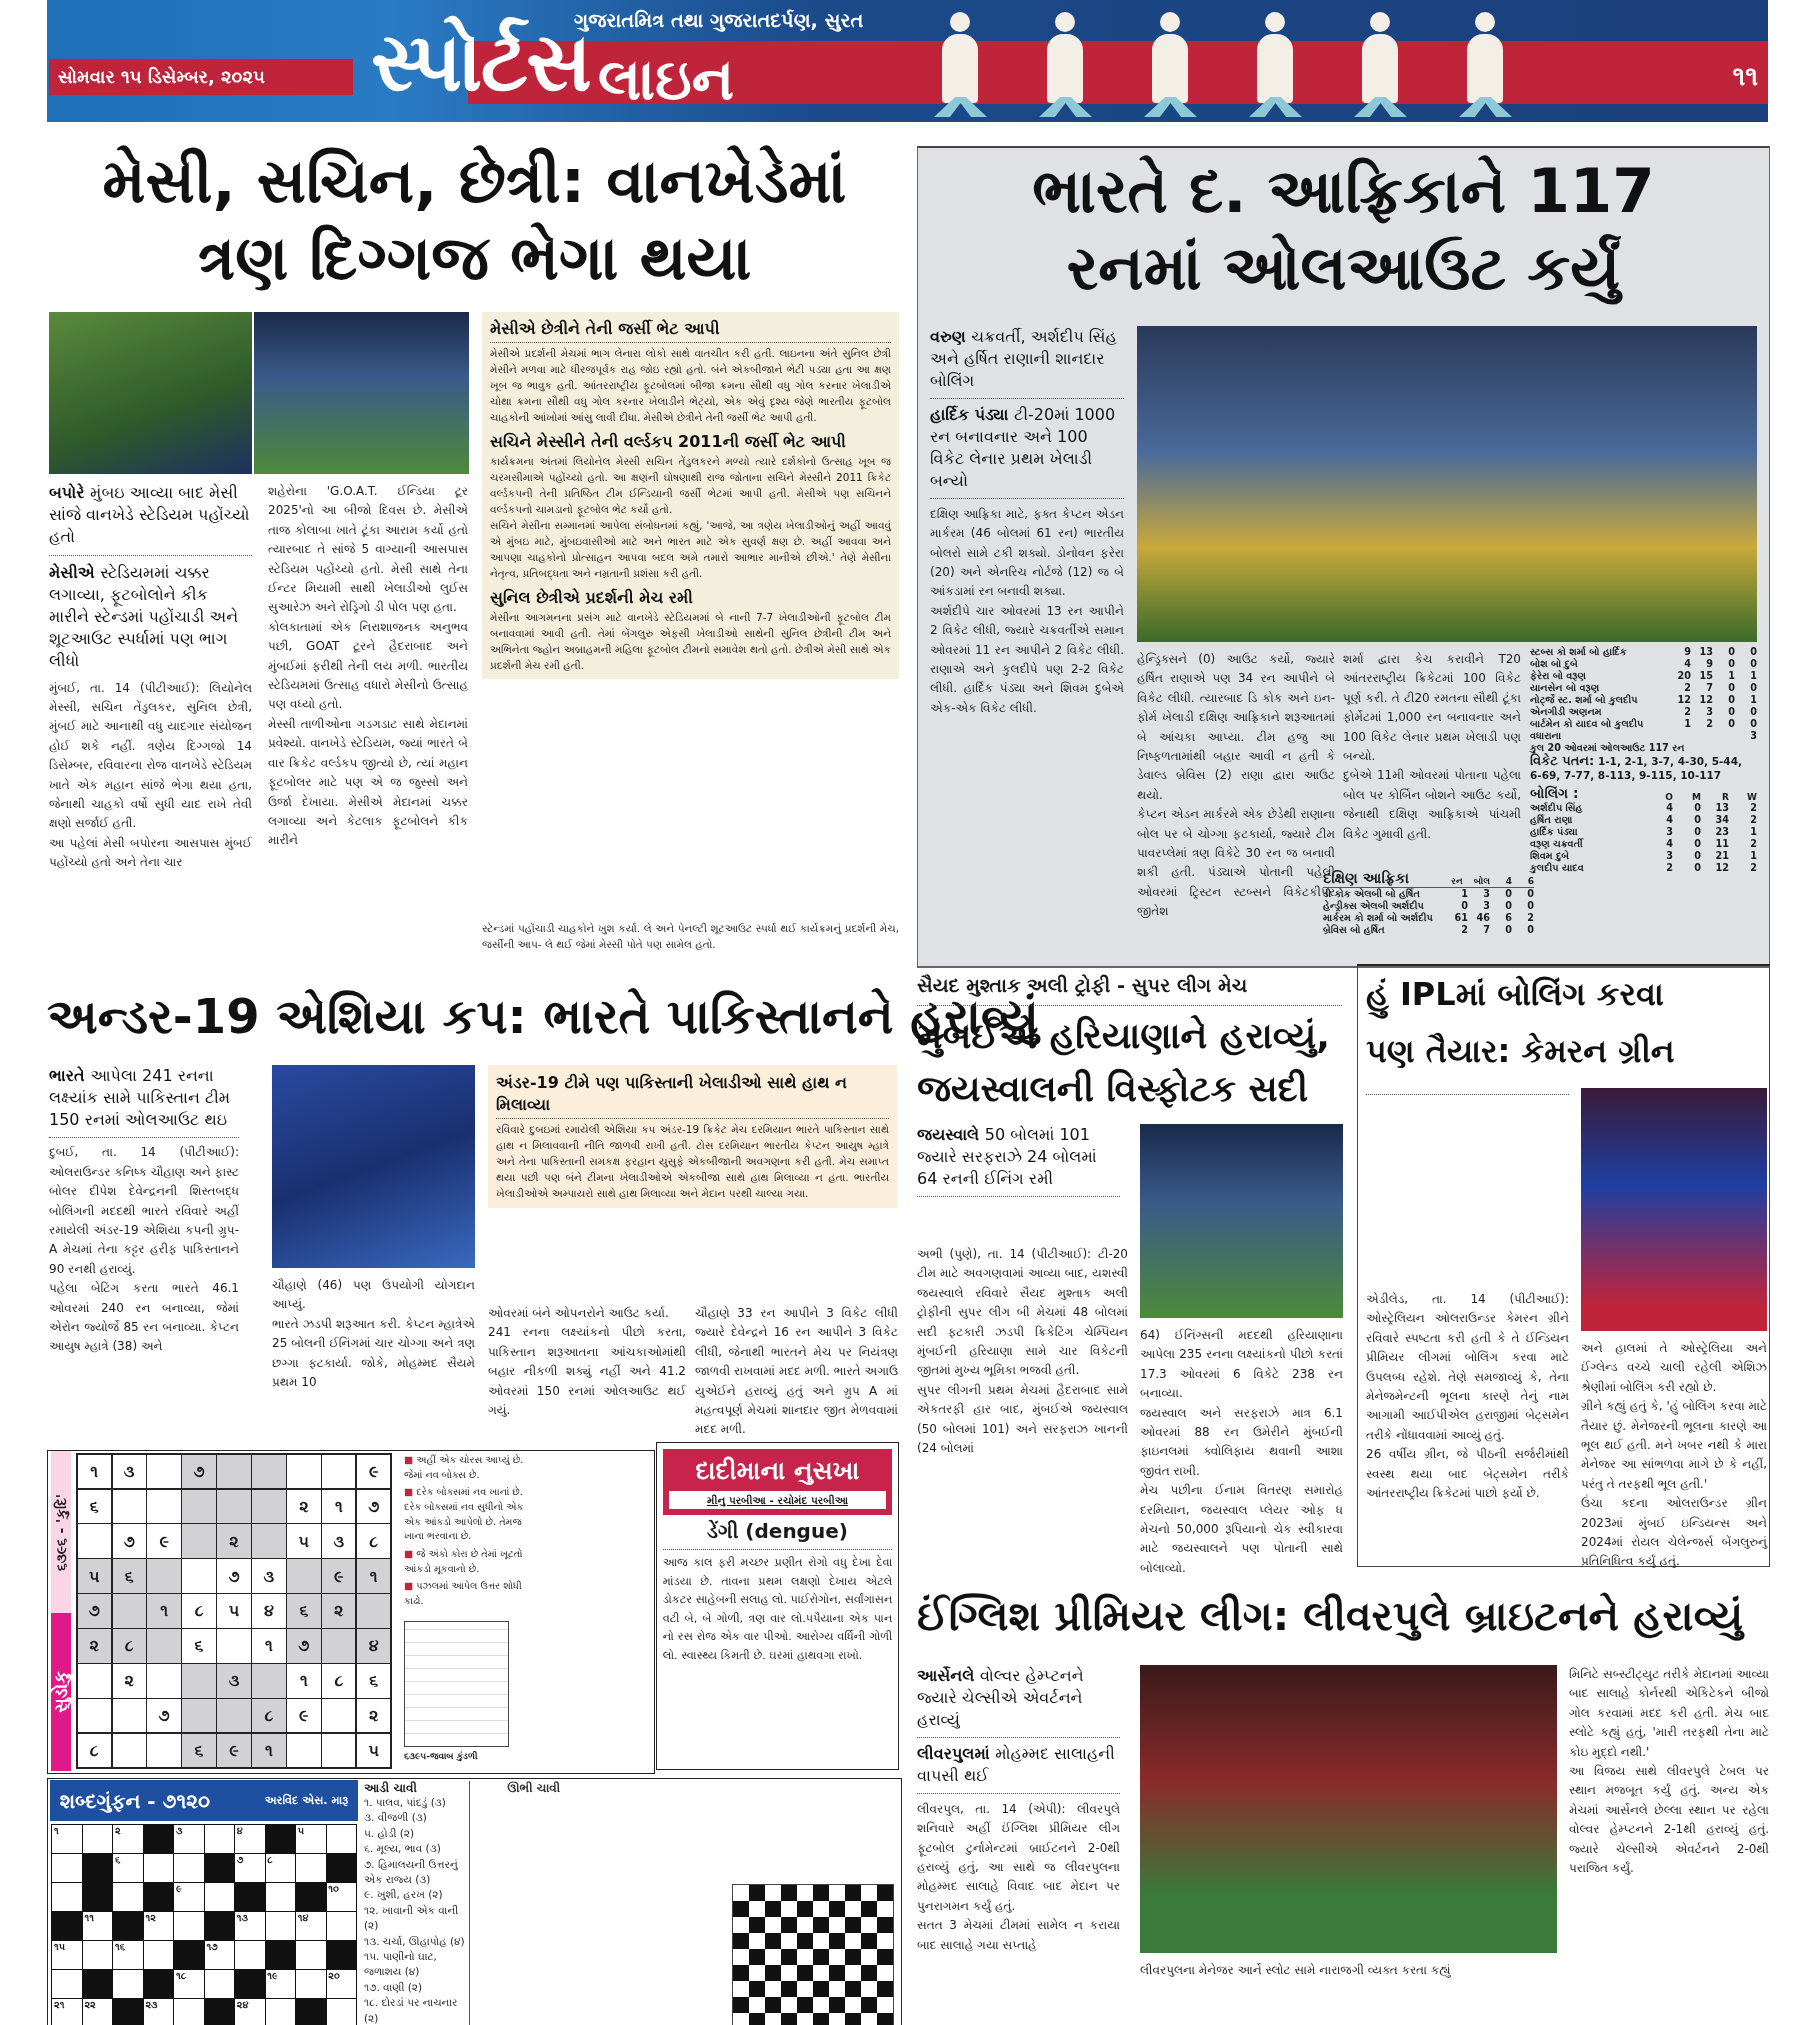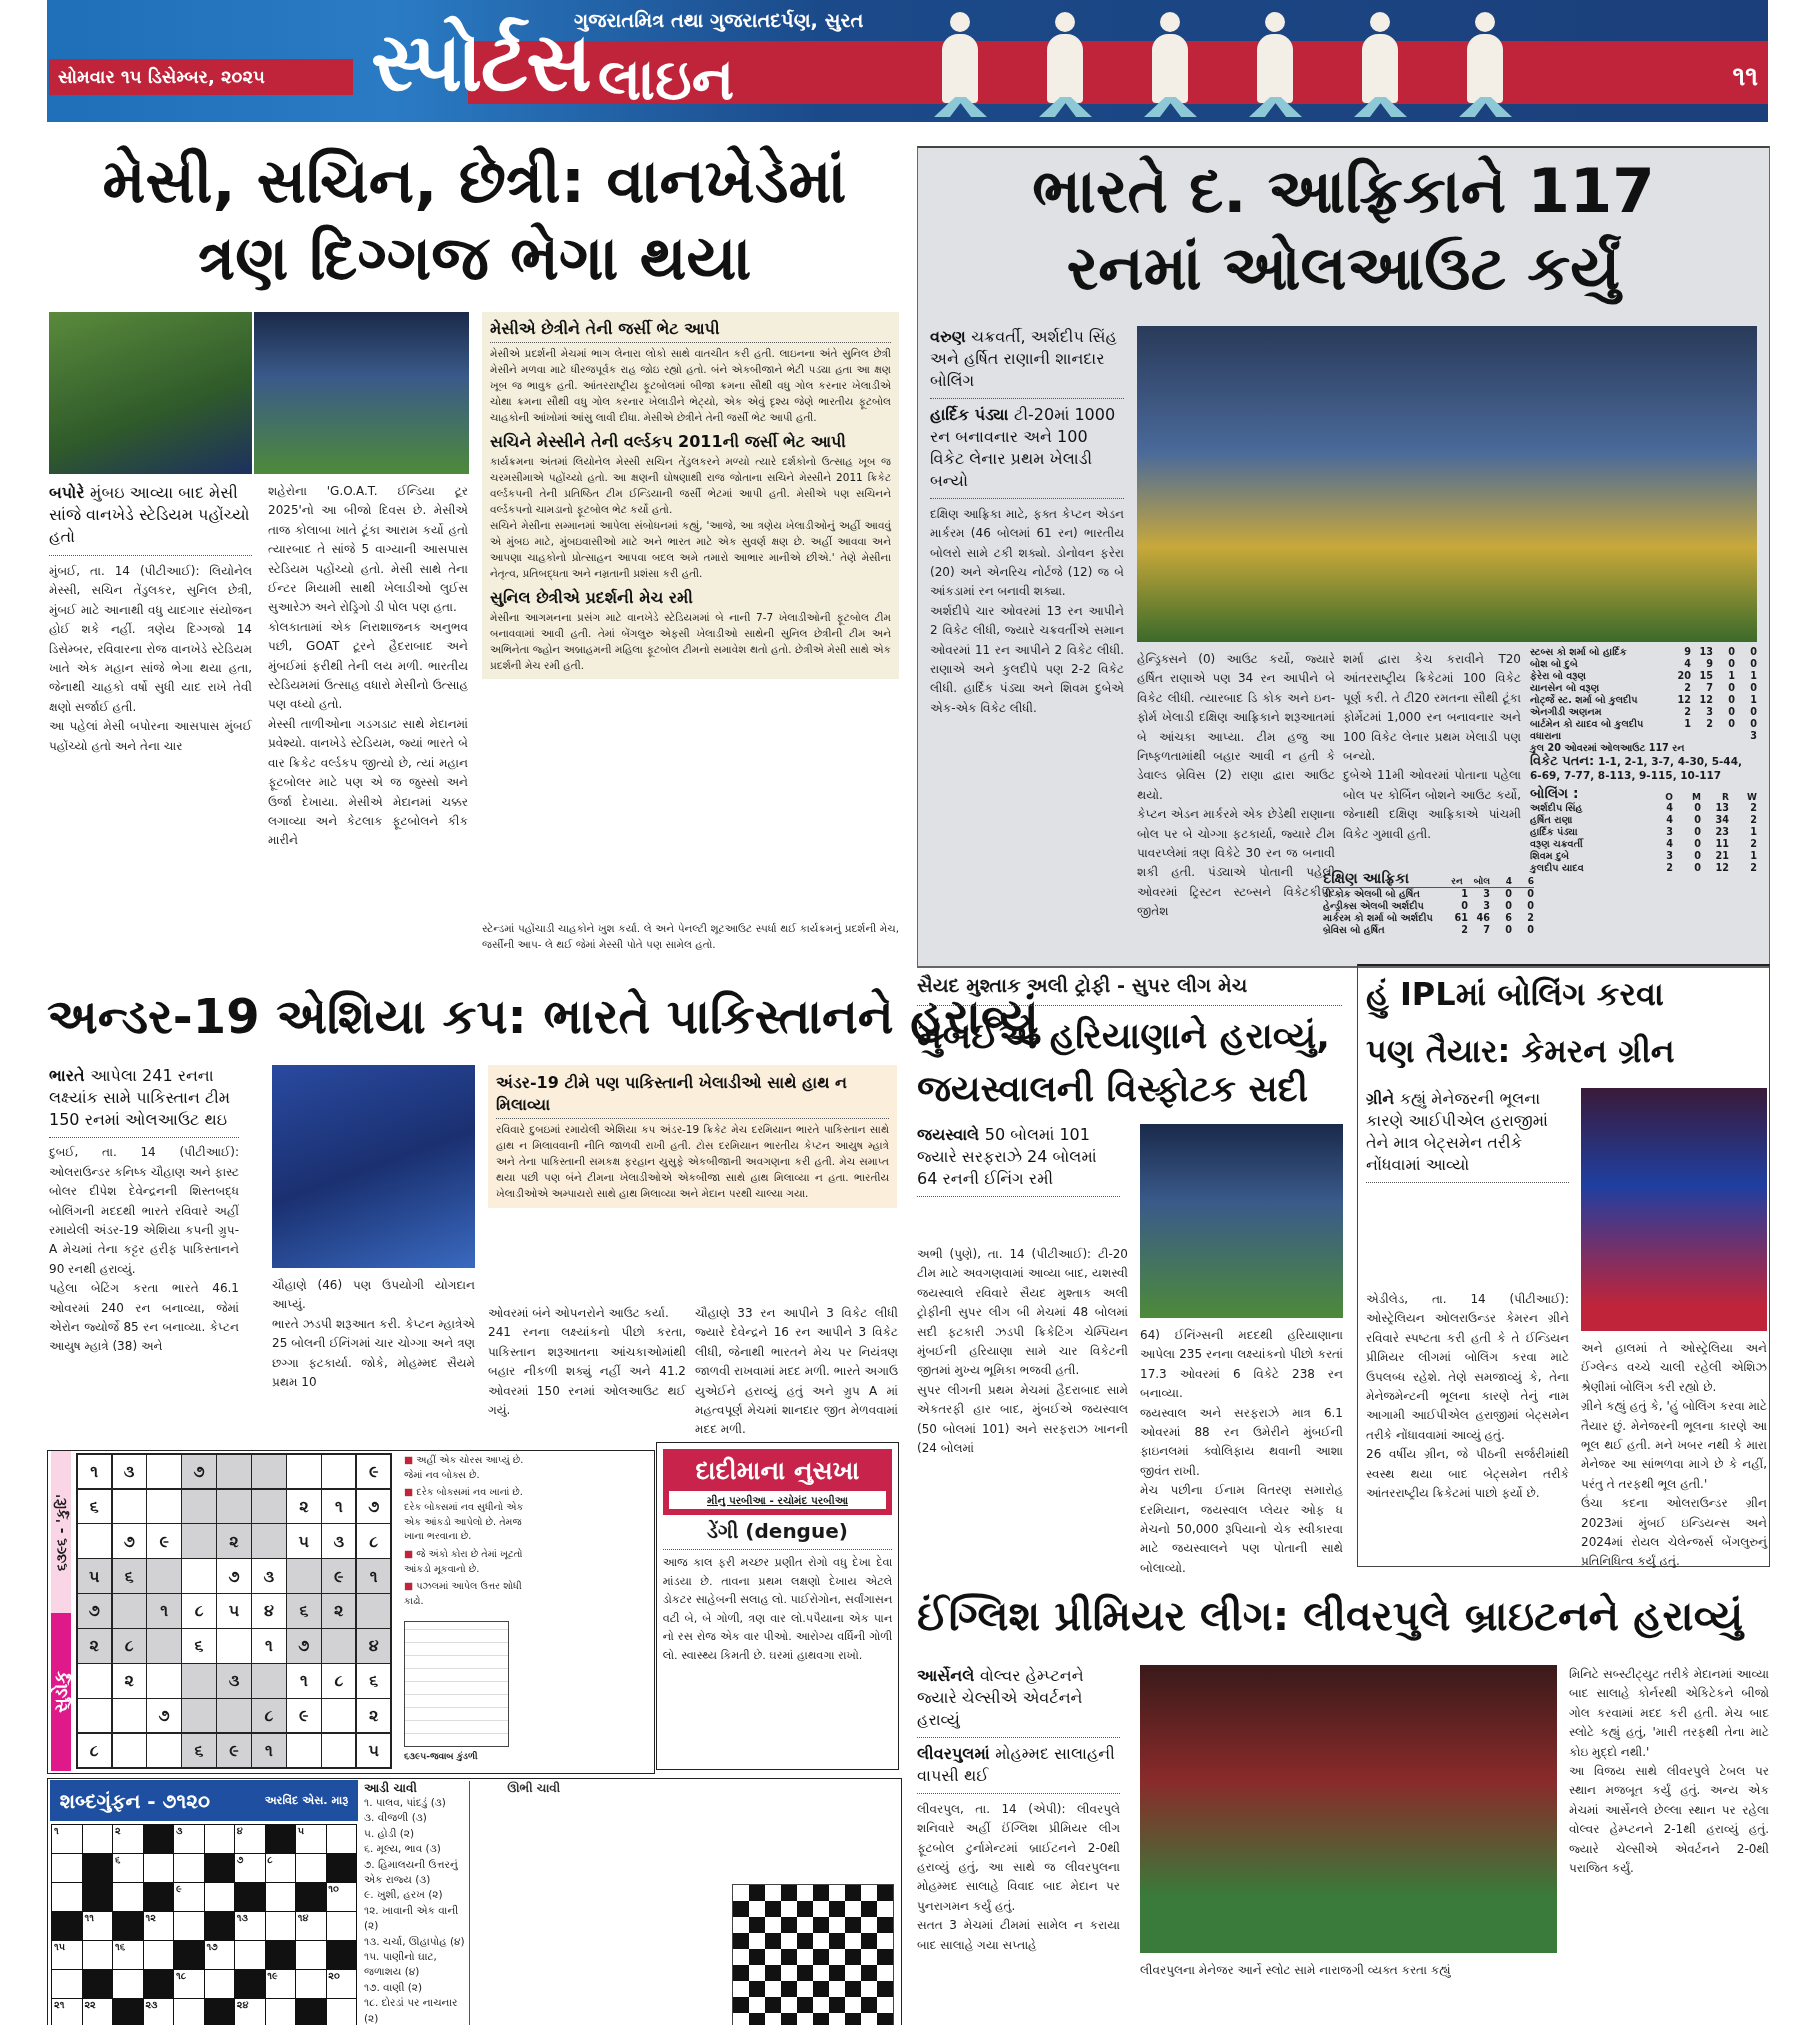--- a/index.html
+++ b/index.html
@@ -104,20 +104,21 @@
 <div class="abs" style="left:47px; top:142px; width:855px; height:826px;">
   <div class="hl" style="font-size:61px; text-align:center; line-height:77px;">મેસી, સચિન, છેત્રી: વાનખેડેમાં</div>
   <div class="hl" style="font-size:61px; text-align:center; line-height:77px;">ત્રણ દિગ્ગજ ભેગા થયા</div>
 
   <div class="abs photo green" style="left:2px; top:170px; width:203px; height:162px;"></div>
   <div class="abs photo stadium" style="left:207px; top:170px; width:215px; height:162px;"></div>
 
   <div class="abs" style="left:2px; top:340px; width:203px;">
     <div class="sub-hl"><span class="lead-bold">બપોરે</span> <span style="font-weight:normal">મુંબઇ આવ્યા બાદ મેસી સાંજે વાનખેડે સ્ટેડિયમ પહોંચ્યો હતો</span></div>
     <div class="dots" style="margin:6.5px 0;"></div>
+    <div class="sub-hl"><span class="lead-bold">મેસીએ</span> <span style="font-weight:normal">સ્ટેડિયમમાં ચક્કર લગાવ્યા, ફૂટબોલોને કીક મારીને સ્ટેન્ડમાં પહોંચાડી અને શૂટઆઉટ સ્પર્ધામાં પણ ભાગ લીધો</span></div>
     <div class="body-text" style="margin-top:6.5px;">મુંબઈ, તા. 14 (પીટીઆઈ): લિયોનેલ મેસ્સી, સચિન તેંડુલકર, સુનિલ છેત્રી, મુંબઈ માટે આનાથી વધુ યાદગાર સંયોજન હોઈ શકે નહીં. ત્રણેય દિગ્ગજો 14 ડિસેમ્બર, રવિવારના રોજ વાનખેડે સ્ટેડિયમ ખાતે એક મહાન સાંજે ભેગા થયા હતા, જેનાથી ચાહકો વર્ષો સુધી યાદ રાખે તેવી ક્ષણો સર્જાઈ હતી.</div>
     <div class="body-text">આ પહેલાં મેસી બપોરના આસપાસ મુંબઈ પહોંચ્યો હતો અને તેના ચાર</div>
   </div>
 
   <div class="abs" style="left:221px; top:340px; width:200px;">
     <div class="body-text">શહેરોના 'G.O.A.T. ઈન્ડિયા ટૂર 2025'નો આ બીજો દિવસ છે. મેસીએ તાજ કોલાબા ખાતે ટૂંકા આરામ કર્યો હતો ત્યારબાદ તે સાંજે 5 વાગ્યાની આસપાસ સ્ટેડિયમ પહોંચ્યો હતો. મેસી સાથે તેના ઈન્ટર મિયામી સાથી ખેલાડીઓ લુઈસ સુઆરેઝ અને રોડ્રિગો ડી પોલ પણ હતા.</div>
     <div class="body-text">કોલકાતામાં એક નિરાશાજનક અનુભવ પછી, GOAT ટૂરને હૈદરાબાદ અને મુંબઈમાં ફરીથી તેની લય મળી. ભારતીય સ્ટેડિયમમાં ઉત્સાહ વધારો મેસીનો ઉત્સાહ પણ વધ્યો હતો.</div>
     <div class="body-text">મેસ્સી તાળીઓના ગડગડાટ સાથે મેદાનમાં પ્રવેશ્યો. વાનખેડે સ્ટેડિયમ, જ્યાં ભારતે બે વાર ક્રિકેટ વર્લ્ડકપ જીત્યો છે, ત્યાં મહાન ફૂટબોલર માટે પણ એ જ જુસ્સો અને ઉર્જા દેખાયા. મેસીએ મેદાનમાં ચક્કર લગાવ્યા અને કેટલાક ફૂટબોલને કીક મારીને</div>
   </div>
 
@@ -358,21 +359,20 @@
     <div class="body-text">64) ઈનિંગ્સની મદદથી હરિયાણાના આપેલા 235 રનના લક્ષ્યાંકનો પીછો કરતાં 17.3 ઓવરમાં 6 વિકેટે 238 રન બનાવ્યા.</div>
     <div class="body-text">જયસ્વાલ અને સરફરાઝે માત્ર 6.1 ઓવરમાં 88 રન ઉમેરીને મુંબઈની ફાઇનલમાં ક્વોલિફાય થવાની આશા જીવંત રાખી.</div>
     <div class="body-text">મેચ પછીના ઈનામ વિતરણ સમારોહ દરમિયાન, જયસ્વાલ પ્લેયર ઓફ ધ મેચનો 50,000 રૂપિયાનો ચેક સ્વીકારવા માટે જયસ્વાલને પણ પોતાની સાથે બોલાવ્યો.</div>
   </div>
 </div>
 
 <div class="abs" style="left:1357px; top:964px; width:413px; height:603px; border:1.2px solid #444; border-top:2.4px solid #222;">
   <div class="hl" style="font-size:32px; line-height:57px; padding-left:8px; white-space:nowrap;">હું IPLમાં બોલિંગ કરવા</div>
   <div class="hl" style="font-size:32px; line-height:57px; padding-left:8px; white-space:nowrap;">પણ તૈયાર: કેમરન ગ્રીન</div>
   <div class="abs" style="left:8px; top:122px; width:203px;">
-    <div class="sub-hl"><span class="lead-bold">ગ્રીને</span> <span style="font-weight:normal">કહ્યું મેનેજરની ભૂલના કારણે આઈપીએલ હરાજીમાં તેને માત્ર બેટ્સમેન તરીકે નોંધવામાં આવ્યો</span></div>
     <div class="dots" style="margin:5.7px 0;"></div>
   </div>
   <div class="abs photo red" style="left:223px; top:122px; width:186px; height:243px;"></div>
   <div class="abs" style="left:8px; top:324px; width:203px;">
     <div class="body-text">એડીલેડ, તા. 14 (પીટીઆઈ): ઓસ્ટ્રેલિયન ઓલરાઉન્ડર કેમરન ગ્રીને રવિવારે સ્પષ્ટતા કરી હતી કે તે ઈન્ડિયન પ્રીમિયર લીગમાં બોલિંગ કરવા માટે ઉપલબ્ધ રહેશે. તેણે સમજાવ્યું કે, તેના મેનેજમેન્ટની ભૂલના કારણે તેનું નામ આગામી આઈપીએલ હરાજીમાં બેટ્સમેન તરીકે નોંધાવવામાં આવ્યું હતું.</div>
     <div class="body-text">26 વર્ષીય ગ્રીન, જે પીઠની સર્જરીમાંથી સ્વસ્થ થયા બાદ બેટ્સમેન તરીકે આંતરરાષ્ટ્રીય ક્રિકેટમાં પાછો ફર્યો છે.</div>
   </div>
   <div class="abs" style="left:223px; top:373px; width:186px;">
     <div class="body-text">અને હાલમાં તે ઓસ્ટ્રેલિયા અને ઈંગ્લેન્ડ વચ્ચે ચાલી રહેલી એશિઝ શ્રેણીમાં બોલિંગ કરી રહ્યો છે.</div>
     <div class="body-text">ગ્રીને કહ્યું હતું કે, 'હું બોલિંગ કરવા માટે તૈયાર છું. મેનેજરની ભૂલના કારણે આ ભૂલ થઈ હતી. મને ખબર નથી કે મારા મેનેજર આ સાંભળવા માગે છે કે નહીં, પરંતુ તે તરફથી ભૂલ હતી.'</div>

